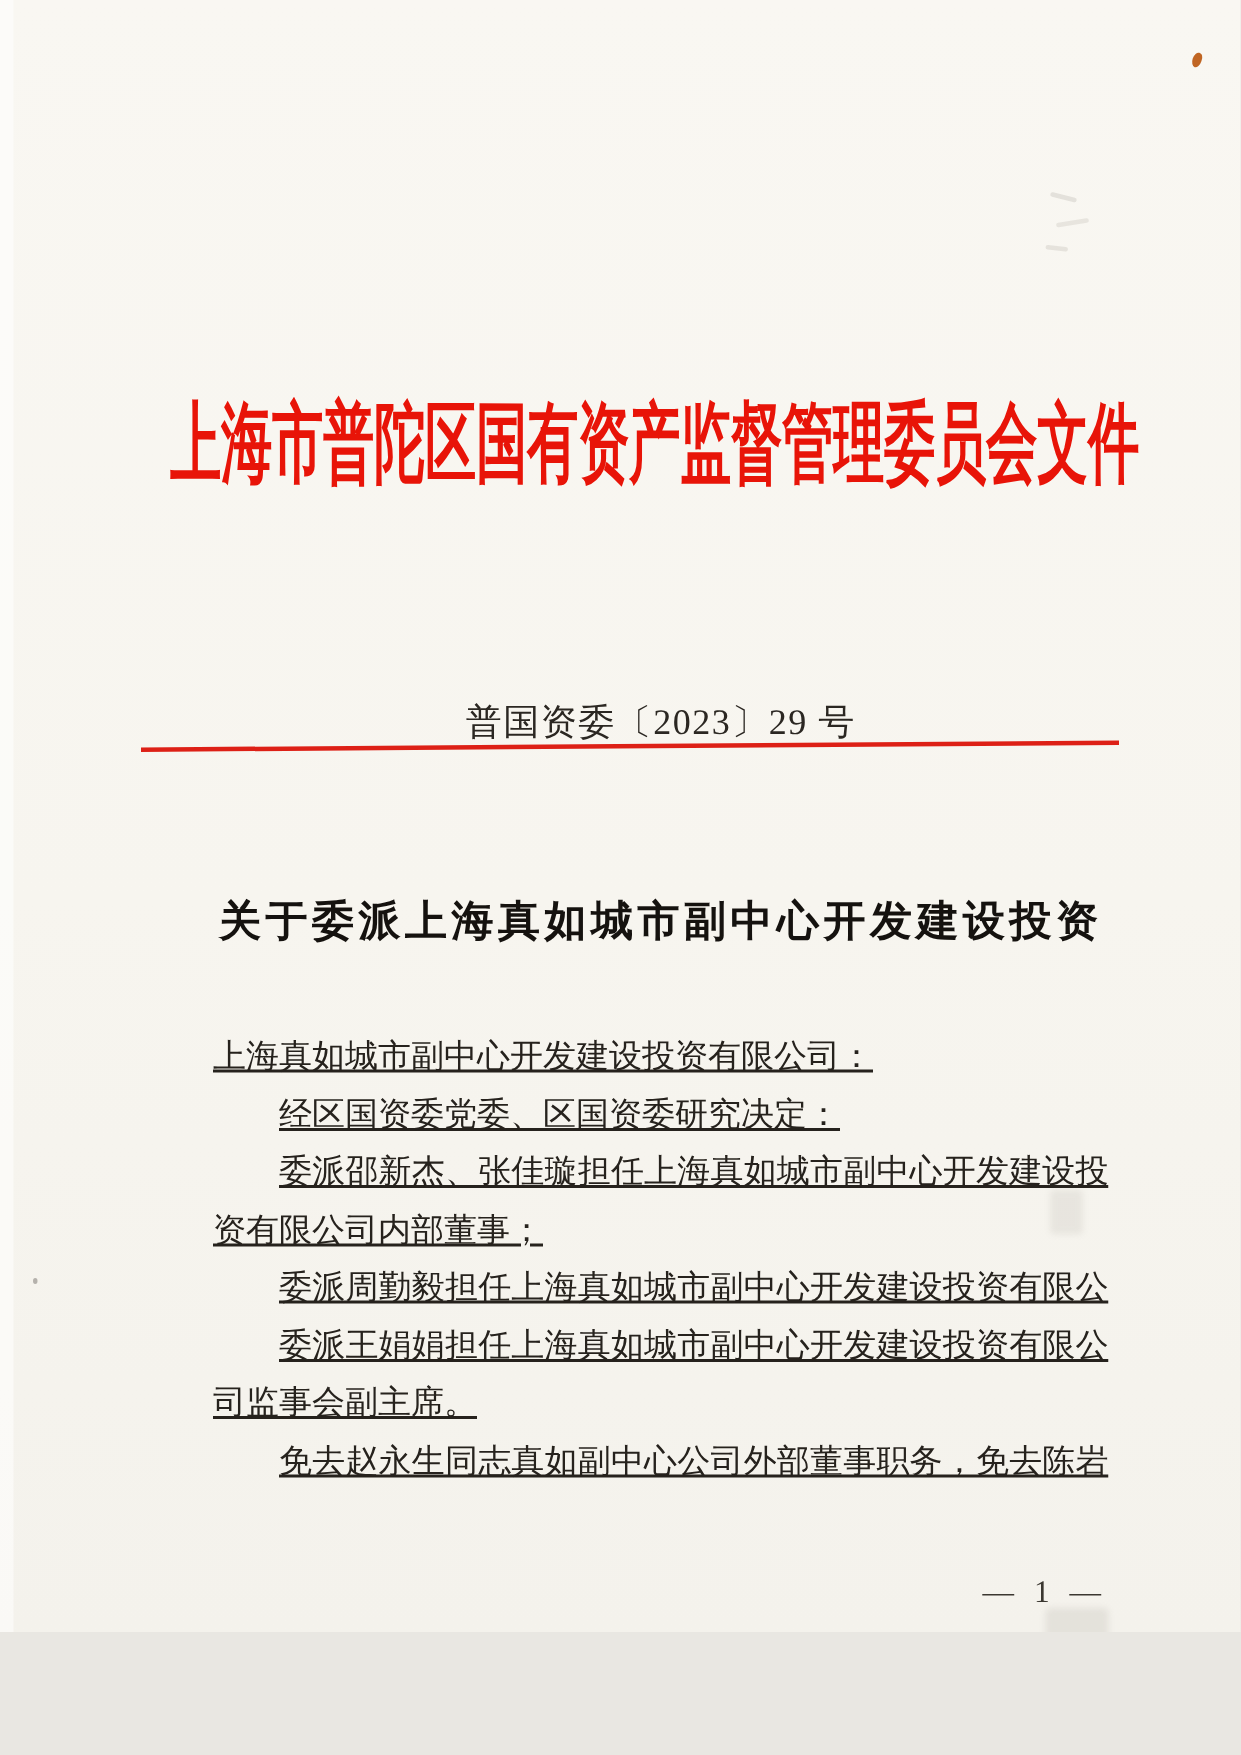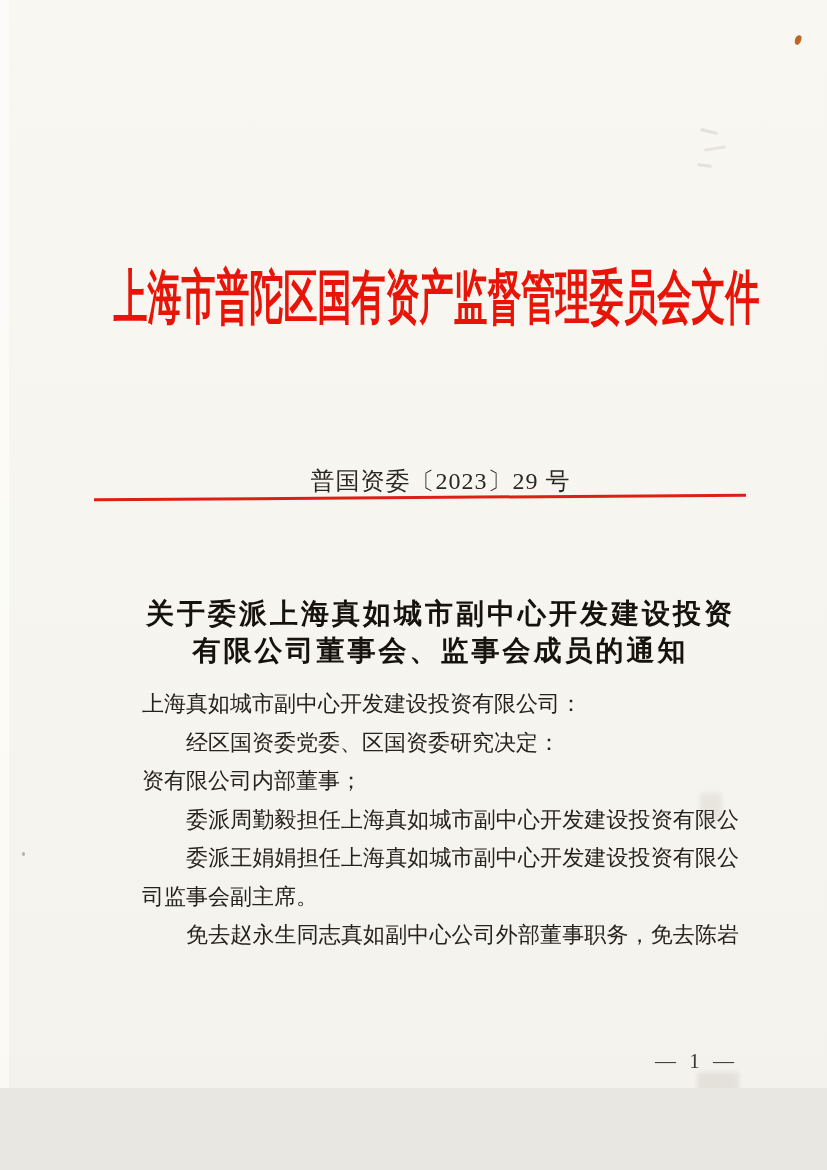--- a/index.html
+++ b/index.html
@@ -58,21 +58,21 @@
     color: #15120f;
     margin-top: 28px;
   }
   .body-text {
     position: absolute;
     top: 685px; left: 142px; width: 597px;
     font-size: 22px;
     line-height: 38.5px;
     color: #26221d;
   }
-  .line { height: 38.5px; overflow: hidden; white-space: nowrap; }
+  .line { height: 38.5px; overflow: hidden; white-space: nowrap; text-decoration: underline; }
   .line.indent { text-indent: 44px; }
   .line.just {
     white-space: normal;
     text-align: justify;
     text-align-last: justify;
   }
   .page-number {
     position: absolute;
     top: 1049px; left: 655px;
     font-size: 21px;
@@ -104,26 +104,26 @@
   <div class="edge-highlight"></div>
 
   <div class="header-title">上海市普陀区国有资产监督管理委员会文件</div>
 
   <div class="doc-number">普国资委〔2023〕29 号</div>
 
   <div class="red-line"></div>
 
   <div class="doc-title">
     <div>关于委派上海真如城市副中心开发建设投资</div>
-    <div>有限公司董事会、监事会成员的通知</div>
   </div>
 
   <div class="body-text">
     <div class="line">上海真如城市副中心开发建设投资有限公司：</div>
     <div class="line indent">经区国资委党委、区国资委研究决定：</div>
+    <div class="line indent just">委派邵新杰、张佳璇担任上海真如城市副中心开发建设投</div>
     <div class="line">资有限公司内部董事；</div>
     <div class="line indent just">委派周勤毅担任上海真如城市副中心开发建设投资有限公</div>
     <div class="line indent just">委派王娟娟担任上海真如城市副中心开发建设投资有限公</div>
     <div class="line">司监事会副主席。</div>
     <div class="line indent just">免去赵永生同志真如副中心公司外部董事职务，免去陈岩</div>
   </div>
 
   <div class="page-number">— 1 —</div>
 
   <div class="artifact dot-orange"></div>

